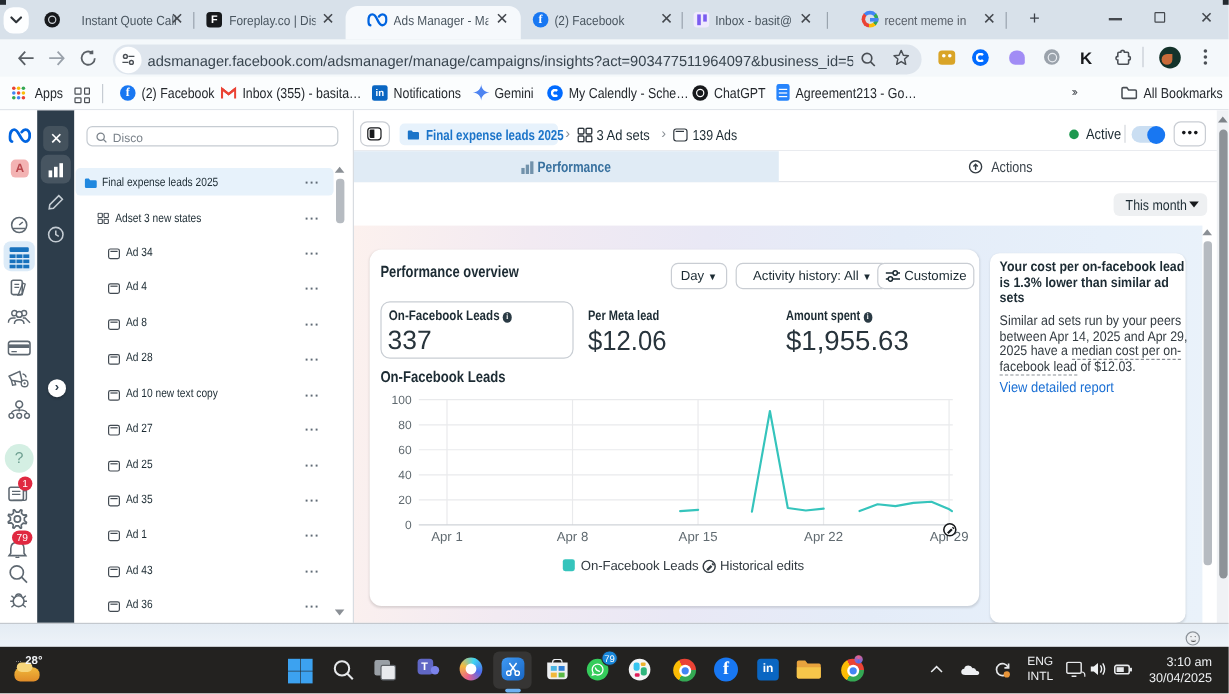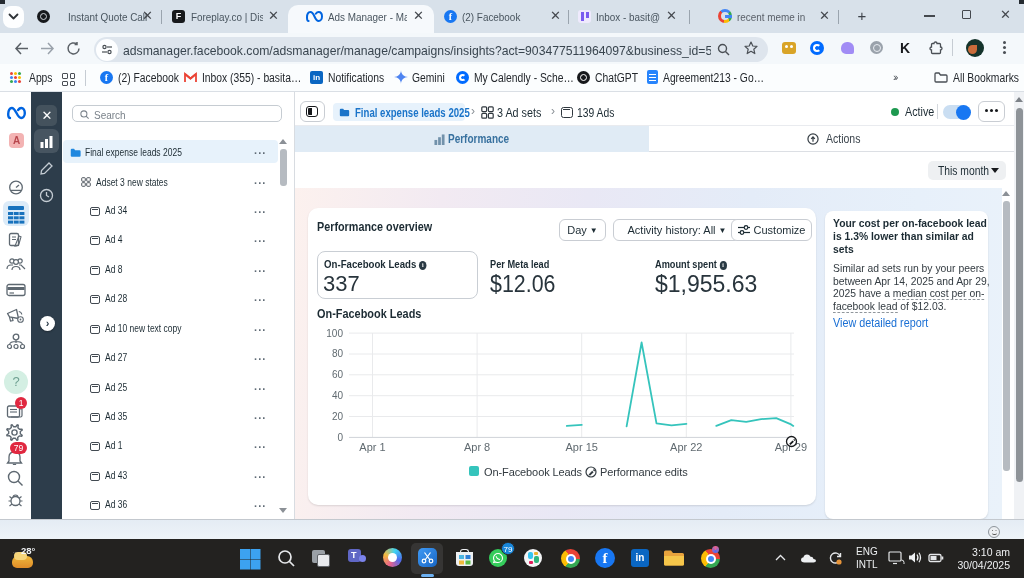--- a/index.html
+++ b/index.html
@@ -272,21 +272,21 @@
     <circle cx="7.5" cy="7.5" r="6" fill="none" stroke="#c4ccd3" stroke-width="1.3"></circle>
     <path d="M7.5 4 V7.5 L10 9" fill="none" stroke="#c4ccd3" stroke-width="1.3"></path>
   </svg>
 <div class="a" style="left:40px;top:316px;width:15px;height:15px;border-radius:50%;background:#fff;box-shadow:0 1px 2px rgba(0,0,0,.3);color:#2d3d4b;font-size:11px;text-align:center;line-height:15px;font-weight:bold">›</div>
 
 <div class="a" style="left:72px;top:105px;width:210px;height:17px;border:1px solid #c6ccd2;border-radius:5px;background:#fff"></div>
 <svg class="a" style="left:80px;top:110px" width="9.5" height="9.5" viewBox="0 0 11 11">
     <circle cx="4.5" cy="4.5" r="3.5" fill="none" stroke="#7a828a" stroke-width="1.2"></circle>
     <line x1="7" y1="7" x2="10" y2="10" stroke="#7a828a" stroke-width="1.2"></line>
   </svg>
-<div class="a" style="left:94px;top:109.5px;font-size:10px;color:#7a828a">Search</div>
+<div class="a" style="left:94px;top:109.5px;font-size:10px;color:#7a828a">Disco</div>
 
 <div class="a" style="left:63px;top:140px;width:215px;height:23px;background:#e7f2fb;border-radius:4px"></div>
 <svg class="a" style="left:70px;top:148px" width="11" height="9.5" viewBox="0 0 15 13">
     <path d="M1 2.5 Q1 1 2.5 1 L5.5 1 L7 3 L13 3 Q14.5 3 14.5 4.5 L14.5 10.5 Q14.5 12 13 12 L2.5 12 Q1 12 1 10.5 Z" fill="#2088df"></path>
   </svg>
 <div class="a trowtxt" style="left:85px;top:146.5px">Final expense leads 2025</div>
 <div class="a dots" style="left:254px;top:147px">···</div>
 
 <svg class="a" style="left:81px;top:177px" width="10" height="10" viewBox="0 0 14 14">
     <rect x="1" y="1" width="5" height="5" rx="1" fill="none" stroke="#424a52" stroke-width="1.3"></rect>
@@ -449,21 +449,21 @@
       <path d="M3.2 7.8 L6.6 4.4 L7.9 5.7 L4.5 9.1 Z M7.3 3.7 L8.1 2.9 L9.4 4.2 L8.6 5 Z" fill="#17191c"></path>
     </g>
 </svg>
 
 <div class="a" style="left:469px;top:466px;width:10px;height:10px;background:#35c4bc;border-radius:2px"></div>
 <div class="a" style="left:484px;top:466px;font-size:11px;color:#333b41;letter-spacing:-0.1px">On-Facebook Leads</div>
 <svg class="a" style="left:585px;top:466px" width="12" height="12" viewBox="0 0 12 12">
     <circle cx="6" cy="6" r="5" fill="none" stroke="#333b41" stroke-width="1.2"></circle>
     <path d="M3.6 8.4 L7.2 4.8 L8.6 6.2 L5 9.8 Z M7.9 4.1 L8.8 3.2 L10.2 4.6 L9.3 5.5 Z" fill="#333b41" stroke="none"></path>
   </svg>
-<div class="a" style="left:600px;top:466px;font-size:11px;color:#333b41;letter-spacing:-0.1px">Performance edits</div>
+<div class="a" style="left:600px;top:466px;font-size:11px;color:#333b41;letter-spacing:-0.1px">Historical edits</div>
 
 <div class="a sx90" style="left:833px;top:217px;font-size:11.5px;font-weight:bold;color:#1c2b33;line-height:13px;white-space:nowrap">Your cost per on-facebook lead<br>is 1.3% lower than similar ad<br>sets</div>
 <div class="a sx90" style="left:833px;top:262px;font-size:11.5px;color:#333b41;line-height:12.6px;white-space:nowrap">Similar ad sets run by your peers<br>between Apr 14, 2025 and Apr 29,<br>2025 have a <span style="border-bottom:1px dashed #8a9096">median cost per on-</span><br><span style="border-bottom:1px dashed #8a9096">facebook lead</span> of $12.03.</div>
 <div class="a sx90" style="left:833px;top:316px;font-size:12px;color:#1a6fd4;white-space:nowrap">View detailed report</div>
 
 <div class="a" id="oscroll"></div>
 <div class="a" style="left:1015px;top:97px;width:0;height:0;border:4px solid transparent;border-bottom:5px solid #7d8288;border-top:none"></div>
 <div class="a" style="left:1015.5px;top:108px;width:7px;height:374px;background:#8e9398;border-radius:4px"></div>
 <div class="a" style="left:1015px;top:521px;width:0;height:0;border:4px solid transparent;border-top:5px solid #7d8288;border-bottom:none"></div>
 

